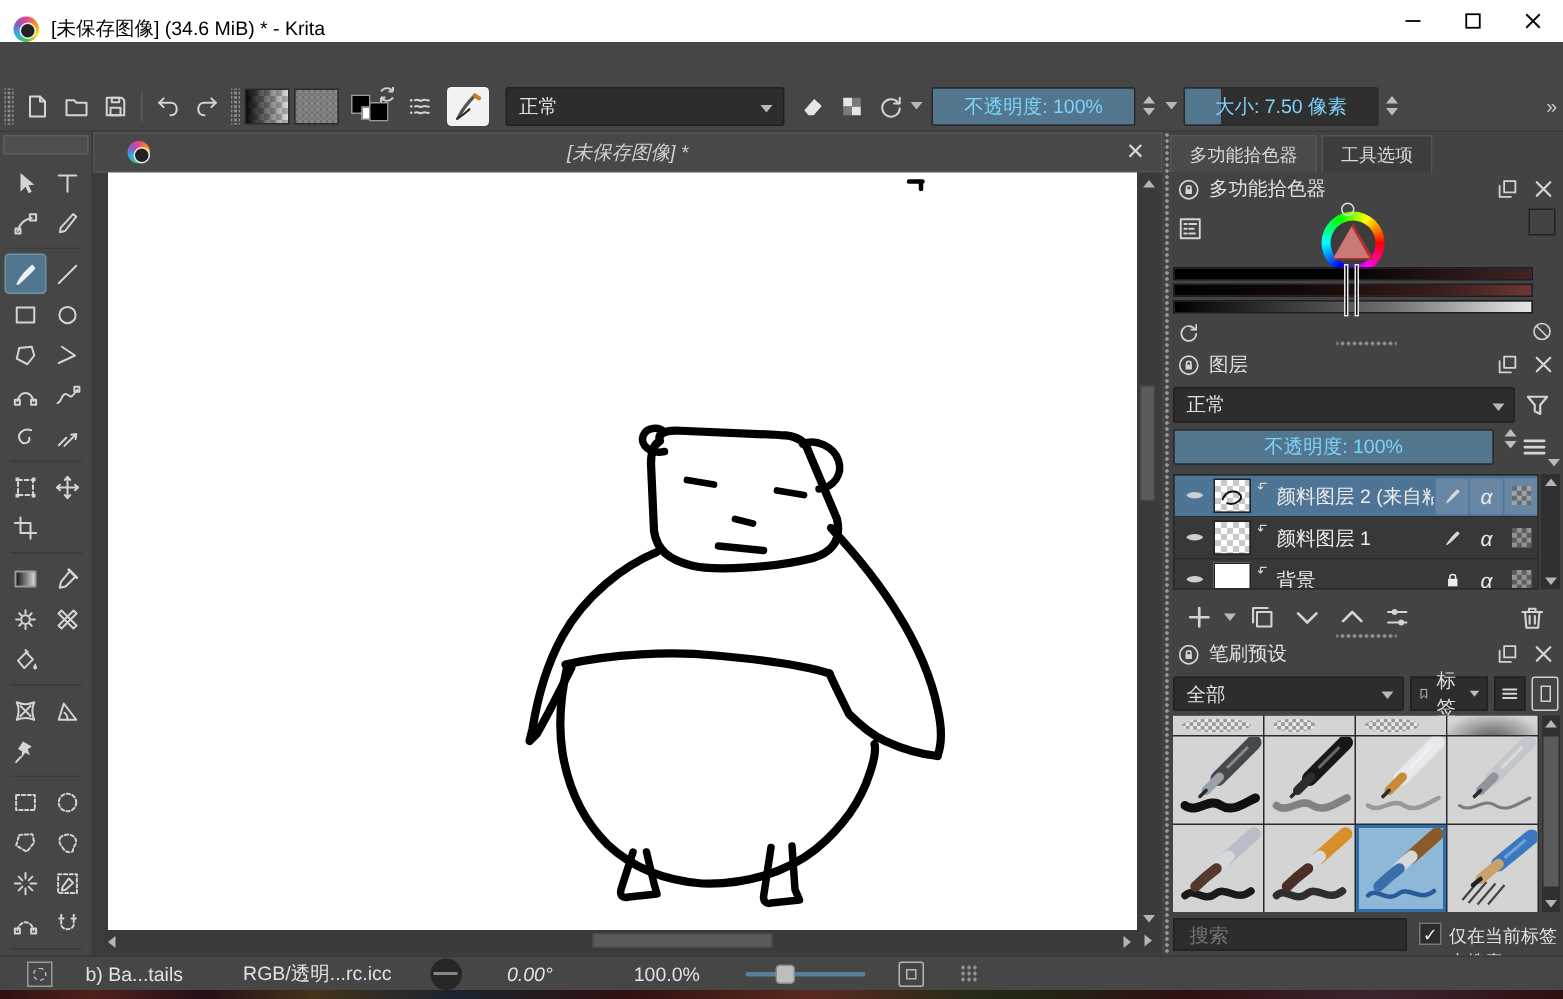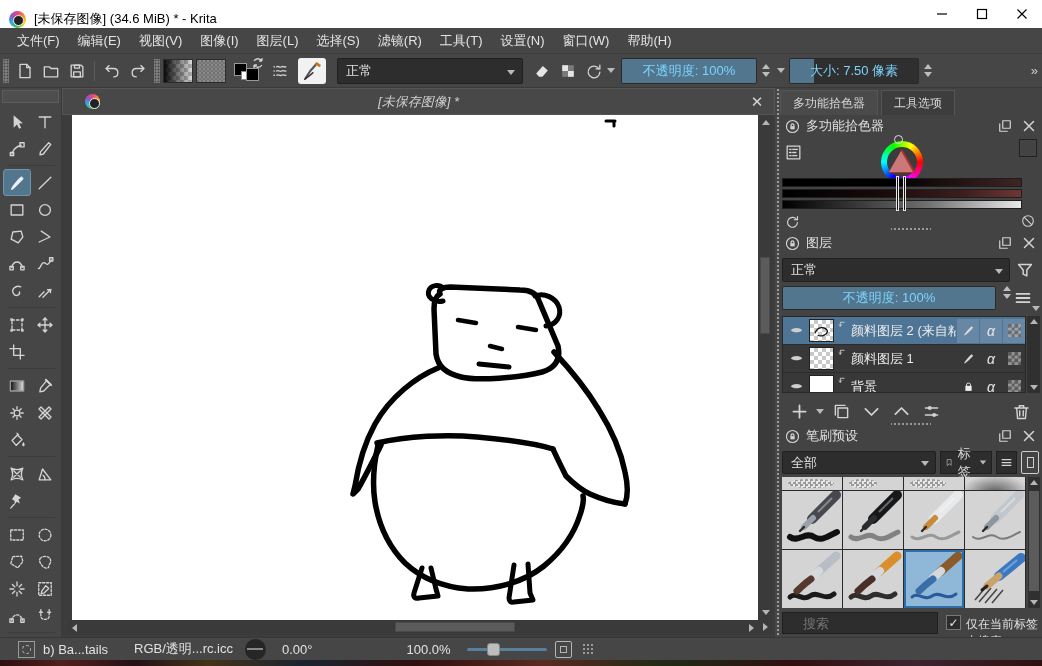--- a/index.html
+++ b/index.html
@@ -173,36 +173,36 @@
   .tile { width:60px; background:#d4d4d4; position:relative; overflow:hidden; }
   .tile.partial { height:13px; } .tile.full { height:58px; }
   .tile.selected { background:var(--tilesel); outline:2px solid #2f6ea8; outline-offset:-2px; }
   .tile svg { width:100%; height:100%; display:block; }
   .checkband { position:absolute; left:6px; top:2px; height:9px; border-radius:50%;
     background:conic-gradient(#9a9a9a 25%, #e8e8e8 0 50%, #9a9a9a 0 75%, #e8e8e8 0); background-size:5px 5px; }
   .er4grad { position:absolute; inset:0; background:radial-gradient(ellipse at 50% 120%, #5a5a5a 0%, #9e9e9e 45%, #d4d4d4 80%); }
   #br-scroll { position:absolute; left:248px; top:52px; width:12px; height:131px; background:#303030; }
   #br-scroll .thumb { position:absolute; left:1px; top:14px; width:10px; height:100px; background:#5b5b5b; }
   #br-search { position:absolute; left:2px; top:187px; width:156px; height:22px; background:#2d2d2d; border:1px solid #202020;
-    color:#8f8f8f; font-size:13px; padding:0 20px; font-family:inherit; }
+    color:#8f8f8f; font-size:13px; padding:0 10px; font-family:inherit; }
   #br-check { position:absolute; left:166px; top:190px; width:15px; height:15px; background:#2d2d2d; border:1px solid #777;
     color:#e8e8e8; font-size:12px; line-height:14px; text-align:center; }
   #br-check-label { position:absolute; left:186px; top:191px; font-size:12px; color:#e0e0e0; }
 
   
   #statusbar { position:absolute; left:0; top:637px; width:1042px; height:23px; background:#464646; border-top:1px solid #383838;
-    display:flex; align-items:center; font-size:13px; color:#e2e2e2; }
+    display:flex; align-items:center; font-size:13px; color:#e2e2e2;gap:14px; }
   #sb-selicon { width:17px; height:17px; border:1px solid #9a9a9a; margin:0 8px 0 18px; display:flex; align-items:center; justify-content:center; }
   #sb-selicon i { width:9px; height:9px; border:1px dashed #bbb; border-radius:50%; display:block; }
   #sb-brush { margin-right:26px; }
   #sb-dims { margin-left:auto; border:1px solid #7d7d7d; height:20px; line-height:18px; padding:0 10px; }
   #sb-dims u { text-decoration:underline; }
   #sb-dial { width:21px; height:21px; border-radius:50%; background:#262626; margin:0 16px 0 12px; position:relative; }
   #sb-dial::after { content:""; position:absolute; left:2px; top:9px; width:16px; height:2px; background:#888; }
-  #sb-angle { margin-right:94px; }
+  #sb-angle { margin-right:40px;font-style:italic; }
   #sb-zoom { margin-right:16px; }
   #sb-slider { width:80px; height:3px; background:#587f9b; border-radius:2px; position:relative; margin-right:8px; }
   #sb-slider .knob { position:absolute; left:20px; top:-5px; width:13px; height:13px; border-radius:3px; background:#bdbdbd; border:1px solid #8a8a8a; }
   #sb-zbtn { width:17px; height:17px; border:1px solid #b5b5b5; border-radius:2px; display:flex; align-items:center; justify-content:center; margin-right:10px; }
   #sb-zbtn i { width:7px; height:7px; border:1px solid #b5b5b5; display:block; }
   #sb-grip { width:12px; height:12px; margin-right:2px;
     background-image:radial-gradient(#9a9a9a 1px, transparent 1.2px); background-size:4px 4px; }
 
   #wallpaper { position:absolute; left:0; top:660px; width:1042px; height:6px;
     background:linear-gradient(90deg,#2e100f 0,#51201c 6%,#241016 13%,#45331a 20%,#1a2430 29%,#30100f 40%,#5a2a20 52%,#1f2a16 64%,#30100f 76%,#3c2430 88%,#2e100f 100%); }
@@ -225,33 +225,20 @@
           <rect x="1.5" y="1.5" width="9" height="9"></rect>
         </svg>
       </div>
     <div class="win-btn">
         <svg viewBox="0 0 12 12">
           <path d="M1.5 1.5 L10.5 10.5 M10.5 1.5 L1.5 10.5"></path>
         </svg>
       </div>
   </div>
 
-  <div id="menubar">
-      <div class="menu-item">文件(F)</div>
-      <div class="menu-item">编辑(E)</div>
-      <div class="menu-item">视图(V)</div>
-      <div class="menu-item">图像(I)</div>
-      <div class="menu-item">图层(L)</div>
-      <div class="menu-item">选择(S)</div>
-      <div class="menu-item">滤镜(R)</div>
-      <div class="menu-item">工具(T)</div>
-      <div class="menu-item">设置(N)</div>
-      <div class="menu-item">窗口(W)</div>
-      <div class="menu-item">帮助(H)</div>
-    </div>
 
   <div id="toolbar">
     <div class="tb-handle"></div>
     <div class="tb-btn">
         <svg viewBox="0 0 24 24" fill="none" stroke="#d4d4d4" stroke-width="1.6" stroke-linecap="round" stroke-linejoin="round">
           <path d="M6 4 H14 L18 8 V20 H6 Z"></path>
           <path d="M14 4 V8 H18"></path>
         </svg>
       </div>
     <div class="tb-btn">

